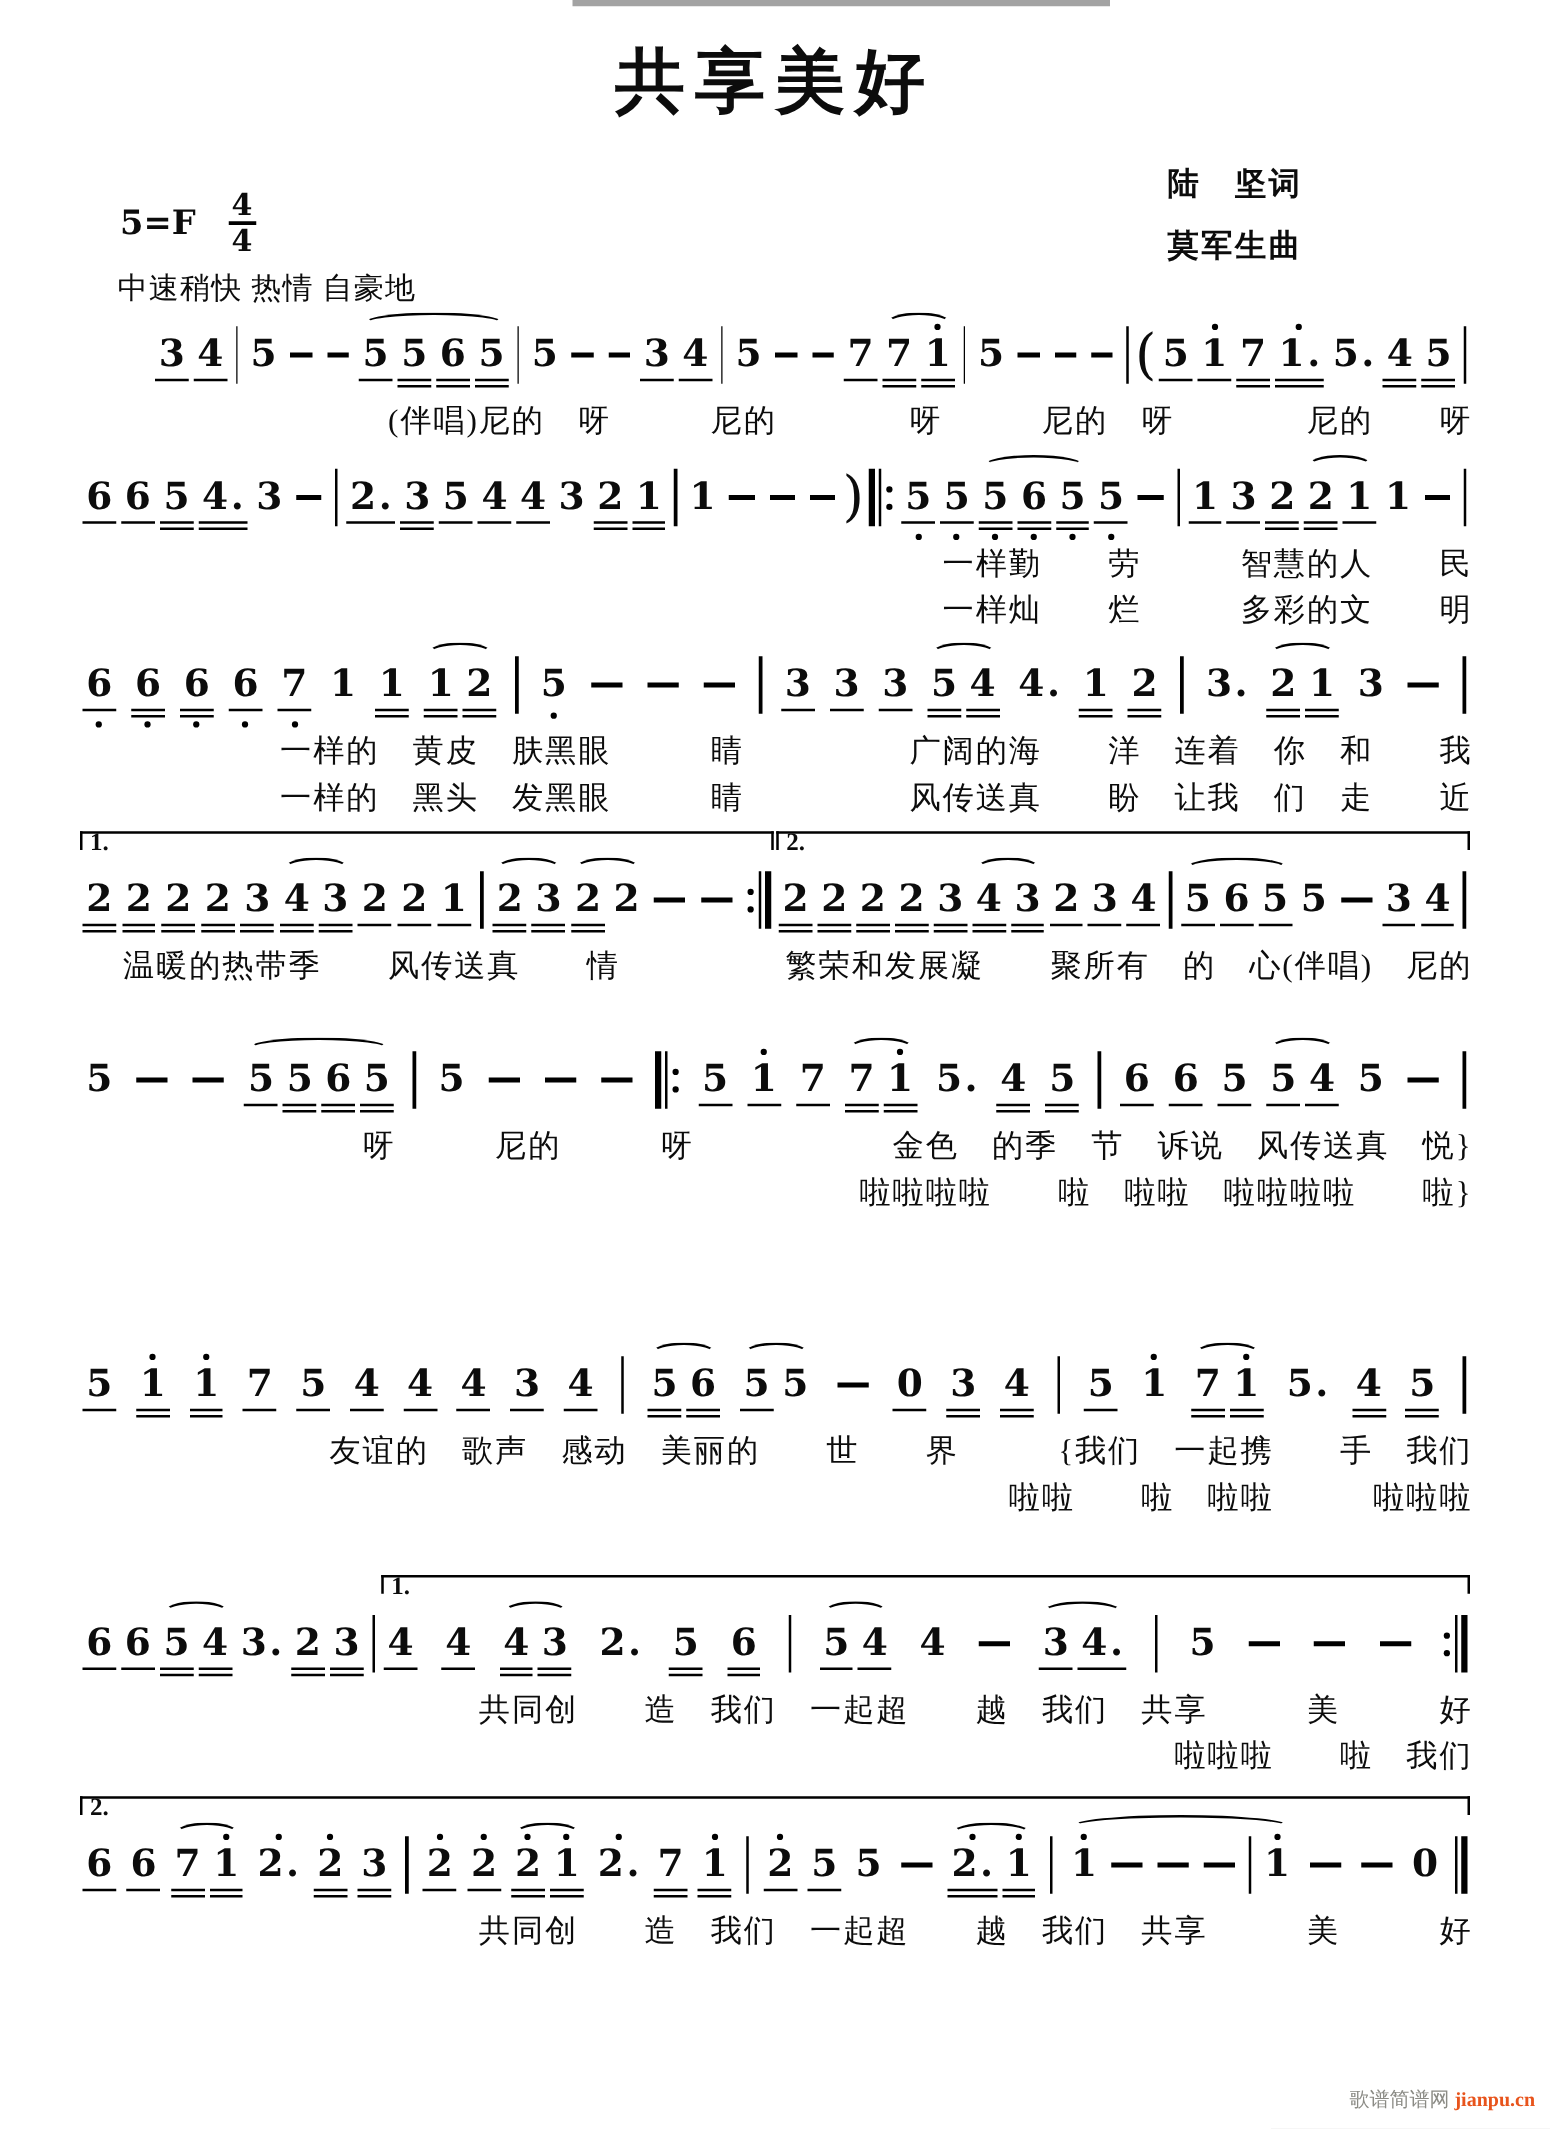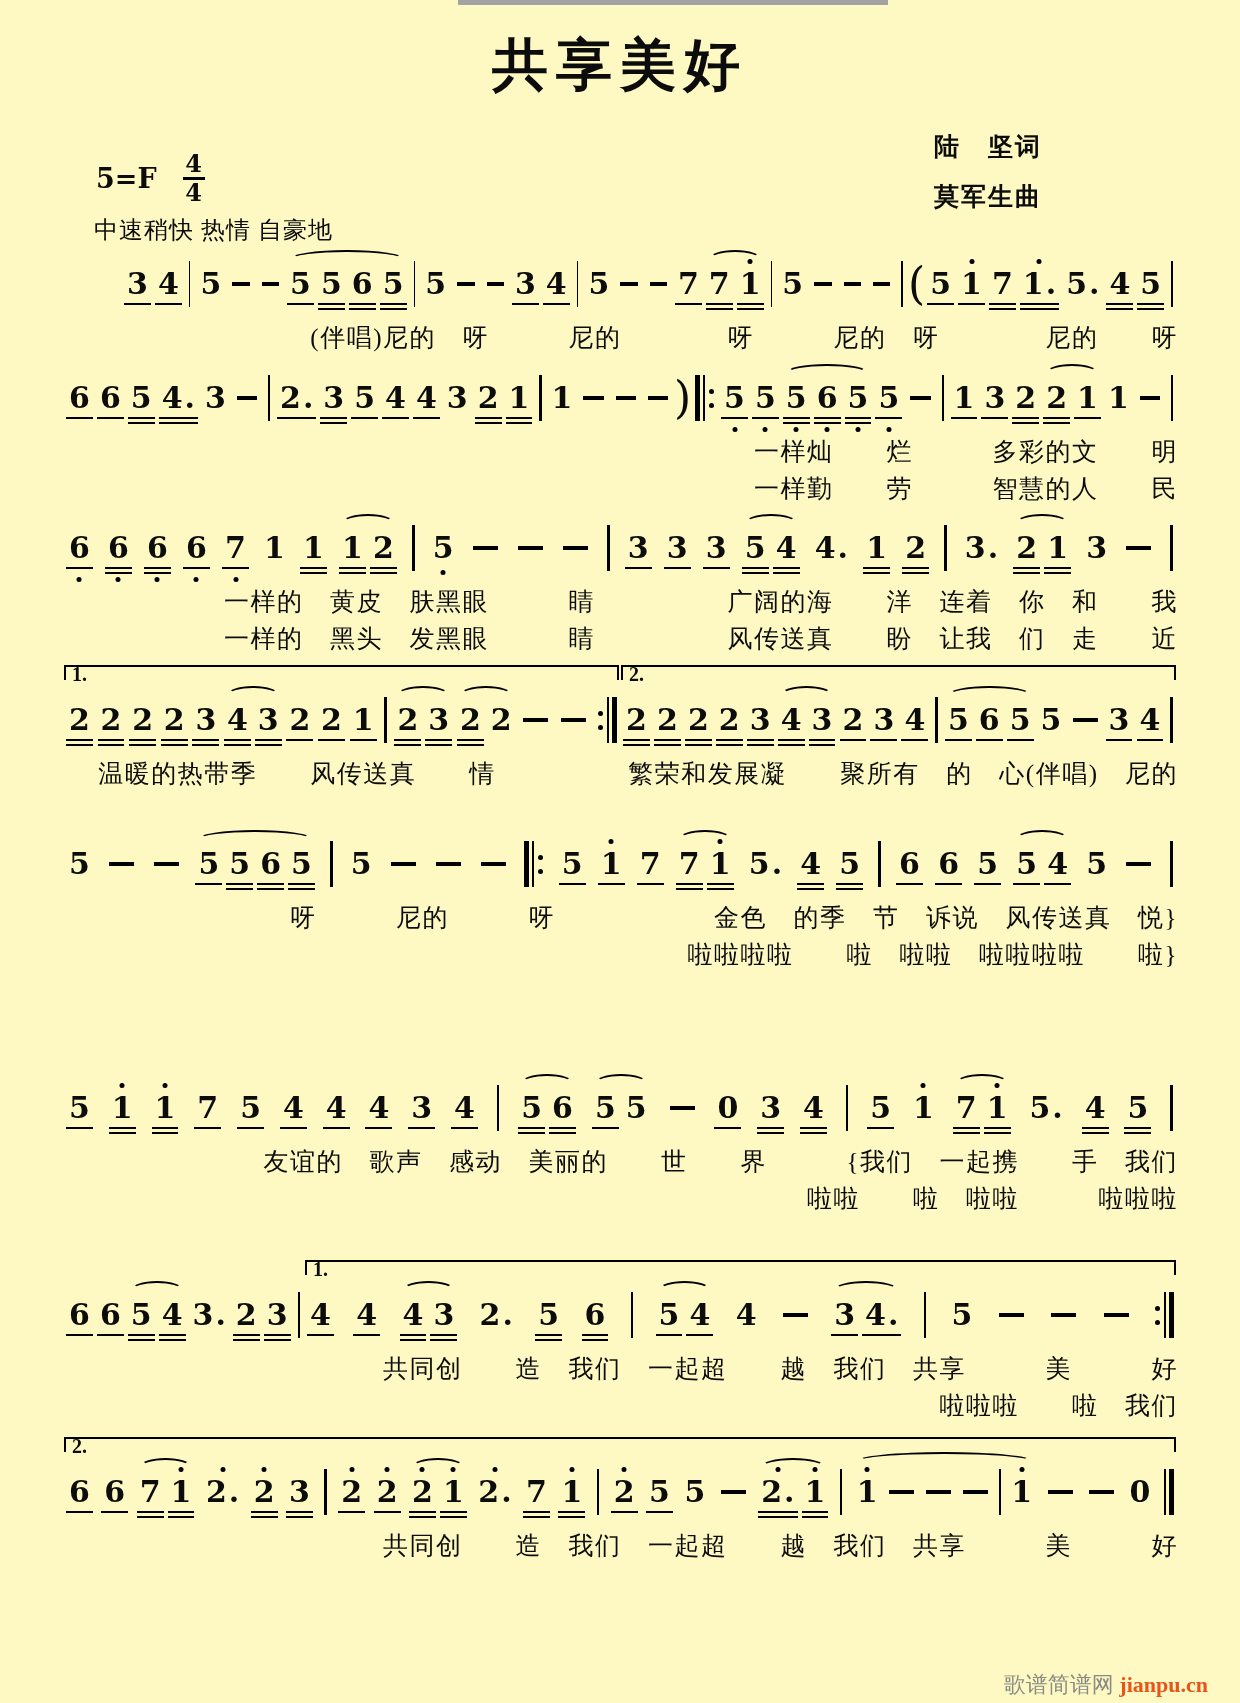--- a/index.html
+++ b/index.html
@@ -1,16 +1,16 @@
 <!DOCTYPE html>
 <html><head>
 <meta charset="utf-8">
 <style>
   html,body{margin:0;padding:0;background:#e9e9e9;}
-  .page{position:relative;width:1240px;height:1703px;margin:0 auto;background:#fef9c3;
+  .page{position:relative;width:1240px;height:1703px;margin:0 auto;background:#ffffff;
         font-family:"Liberation Serif", serif;color:#0c0c0c;overflow:hidden;}
   .topbar{position:absolute;left:458px;top:0;width:430px;height:5px;background:#a3a3a3;}
   
   .title{position:absolute;left:0;right:0;top:28px;text-align:center;font-size:56px;font-weight:bold;letter-spacing:8px;}
   .credit{position:absolute;right:198px;font-size:25px;letter-spacing:2px;font-weight:bold;}
   .credit.lyr-credit{top:130px;}
   .credit.cmp-credit{top:180px;}
   .keyrow{position:absolute;left:96px;top:152px;display:flex;align-items:center;gap:26px;}
   .keysig{font-size:27px;font-weight:bold;font-family:"DejaVu Serif",serif;}
   .meter{display:inline-flex;flex-direction:column;align-items:center;font-family:"DejaVu Serif",serif;
@@ -54,21 +54,21 @@
        border-top-color:#000;border-radius:50%;}
   .vgrp{position:relative;display:flex;flex:1;}
   .vgrp .vflex{flex:1;display:flex;justify-content:space-between;align-items:center;}
   .vbrace{position:absolute;left:0;right:2px;top:-32px;height:13px;
           border-top:2.5px solid #000;border-left:2.5px solid #000;border-right:2.5px solid #000;}
   .vlabel{position:absolute;left:8px;top:-34px;font-size:20px;font-weight:bold;}
   .lyrics{margin-top:15px;text-align:right;}
   .lyr{font-size:25px;line-height:37px;letter-spacing:1.5px;white-space:nowrap;}
   
   .footnote{position:absolute;left:94px;top:1632px;font-size:24px;letter-spacing:1px;}
-  .watermark{position:absolute;right:32px;top:1670px;font-size:22px;}
+  .watermark{position:absolute;right:12px;top:1670px;font-size:16px;}
   .wm-site{color:#8b8b85;}
   .wm-domain{font-weight:bold;}
 </style>
 </head>
 <body>
 
 <div class="page">
   <div class="topbar" style="background: rgb(163, 163, 163);"></div>
 
   <div class="title">共享美好</div>
@@ -368,22 +368,22 @@
               </span>
             </span>
           </span>
           <span class="note">
             <span class="dg">1</span>
           </span>
           <span class="dash"></span>
           <span class="bar"></span>
         </div>
         <div class="lyrics">
+          <div class="lyr">　　　　　　　　　　　　　　　　　　　　　一样勤　　劳　　　智慧的人　　民</div>
           <div class="lyr">　　　　　　　　　　　　　　　　　　　　　一样灿　　烂　　　多彩的文　　明</div>
-          <div class="lyr">　　　　　　　　　　　　　　　　　　　　　一样勤　　劳　　　智慧的人　　民</div>
         </div>
       </div>
       <div class="system">
         <div class="notes">
           <span class="note">
             <span class="dg">6</span>
             <span class="odot lo lo-u"></span>
             <span class="ul u1"></span>
           </span>
           <span class="note">

